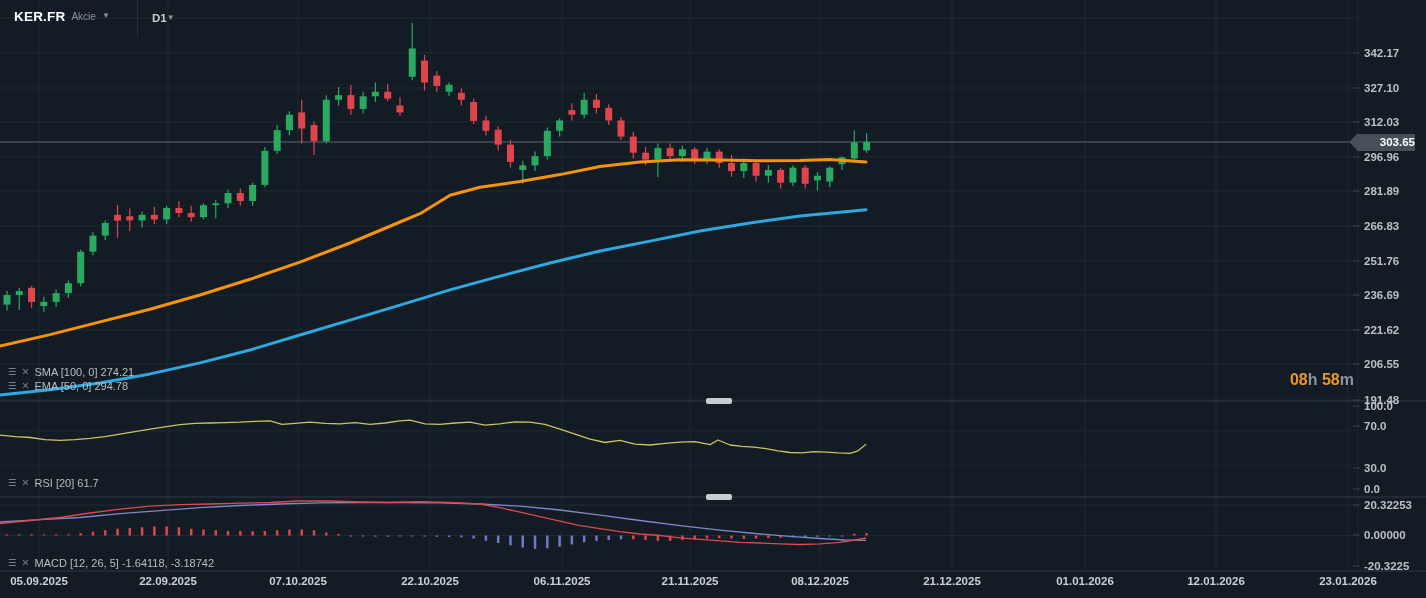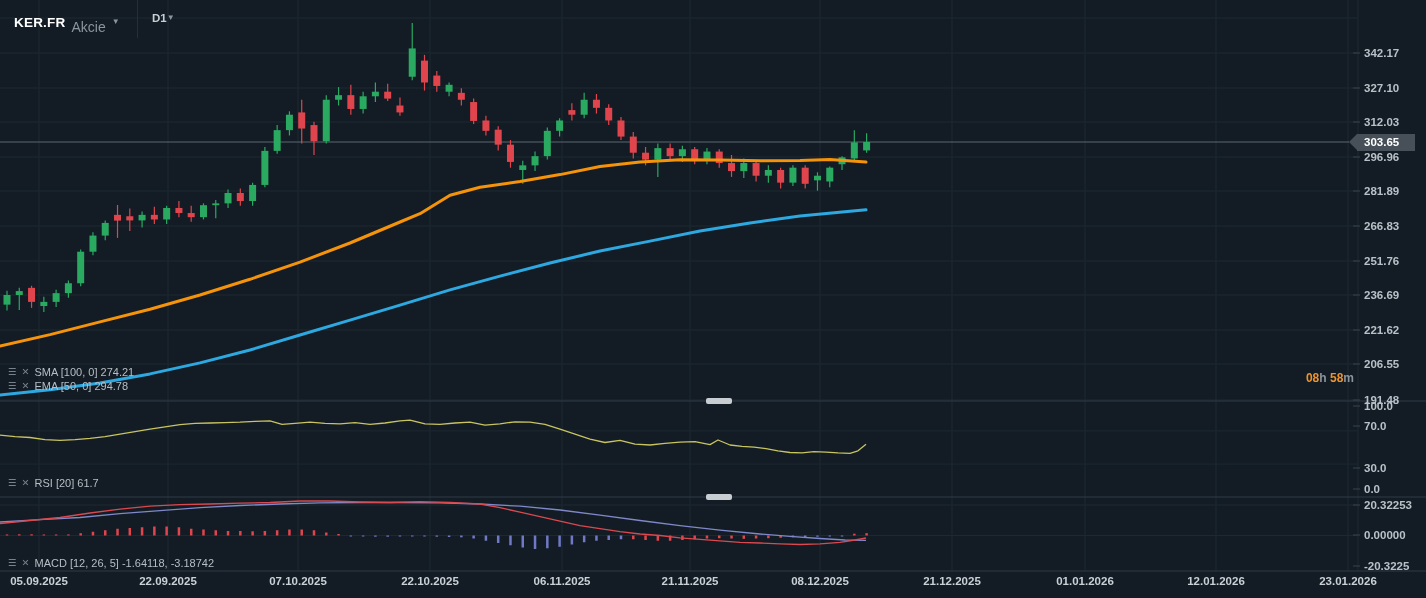--- a/index.html
+++ b/index.html
@@ -3,35 +3,35 @@
 <meta charset="utf-8">
 <style>
   html,body{margin:0;padding:0;background:#0d141a;}
   #stage{position:relative;width:1426px;height:598px;background:var(--bg,#131c24);
          font-family:"Liberation Sans",sans-serif;overflow:hidden;}
   svg{position:absolute;left:0;top:0;}
   .ax{font:700 11.5px "Liberation Sans",sans-serif;fill:#b9c1c8;}
   .tx{font:700 11.5px "Liberation Sans",sans-serif;fill:#c9d0d6;text-anchor:middle;}
   .header{position:absolute;top:9px;left:14px;display:flex;align-items:center;gap:6px;cursor:pointer;}
   .sym{font-size:13.5px;font-weight:700;color:#ffffff;letter-spacing:.2px;}
-  .instr{font-size:14px;color:#8a949e;margin-top:10px;}
+  .instr{font-size:10px;color:#8a949e;}
   .caret{font-size:8px;color:#8a949e;position:relative;top:-1px;}
   .hdr-divider{position:absolute;left:137px;top:0;width:1px;height:38px;background:#232f3a;}
   .tf{position:absolute;left:152px;top:12px;display:flex;align-items:center;
       font-size:11.5px;font-weight:700;color:#c7ced4;cursor:pointer;}
   .legend-row{position:absolute;display:flex;align-items:center;gap:5px;
               font-size:11px;color:#b6bec5;white-space:nowrap;}
   .legend-icon{color:#78828c;font-size:9.5px;cursor:pointer;line-height:1;}
   .lg-sma{left:8px;top:366px;} .lg-ema{left:8px;top:380px;}
   .lg-rsi{left:8px;top:477px;} .lg-macd{left:8px;top:557px;}
-  .countdown{position:absolute;top:371px;right:72px;font-size:12px;font-weight:700;color:#8a949e;}
+  .countdown{position:absolute;top:371px;right:72px;font-size:16px;font-weight:700;color:#8a949e;}
   .countdown b{color:var(--accent,#f0942a);font-weight:700;}
   .price-badge{position:absolute;left:1357px;top:134px;width:58px;height:17px;
                background:var(--badge-bg,#475059);color:#fff;font-size:11.5px;font-weight:700;
-               line-height:17px;padding-left:7px;box-sizing:border-box;}
+               line-height:17px;padding-left:7px;box-sizing:border-box;text-align:right;}
   .price-badge::before{content:"";position:absolute;left:-8px;top:0;width:0;height:0;
                border-right:8px solid var(--badge-bg,#475059);
                border-top:8.5px solid transparent;border-bottom:8.5px solid transparent;}
 </style>
 </head>
 <body>
 
 <div id="stage">
 
   <svg id="chart-svg" width="1426" height="598">

